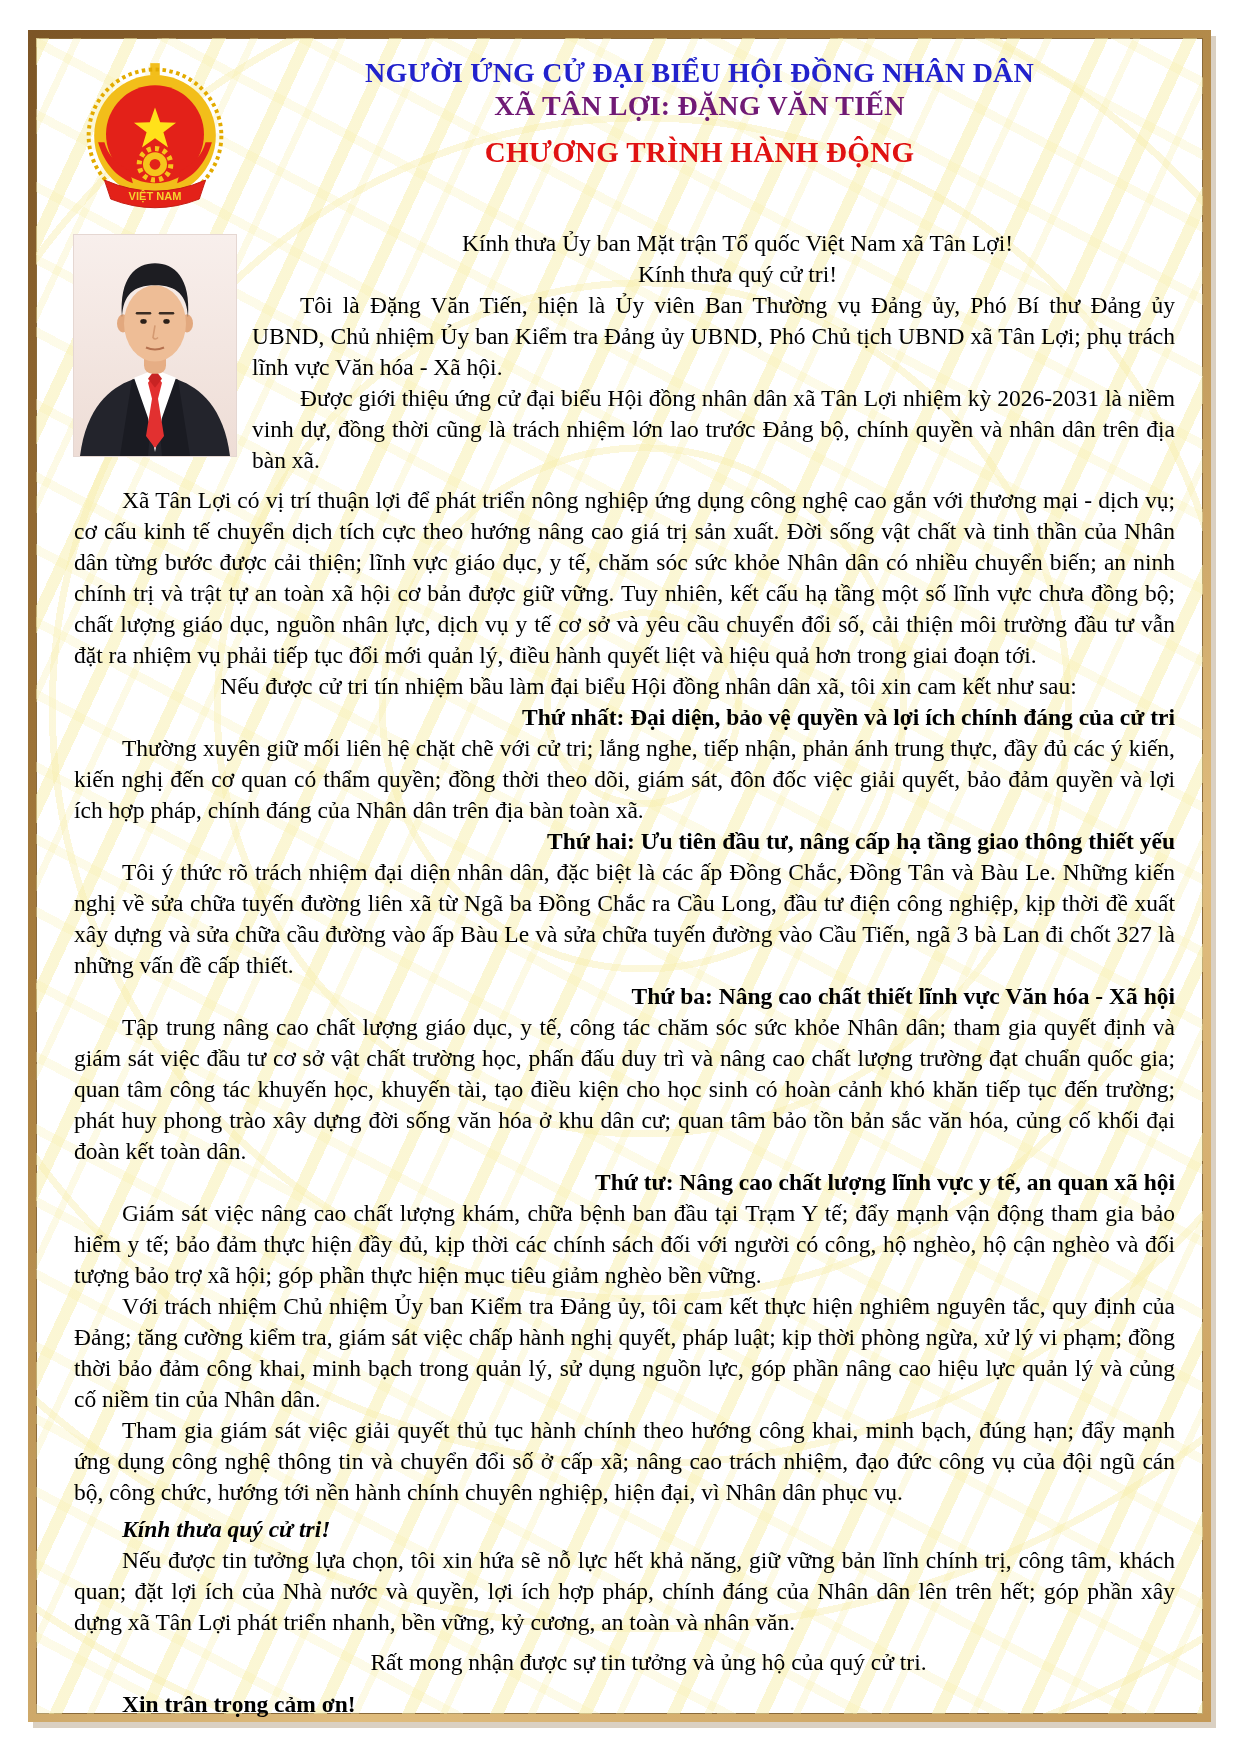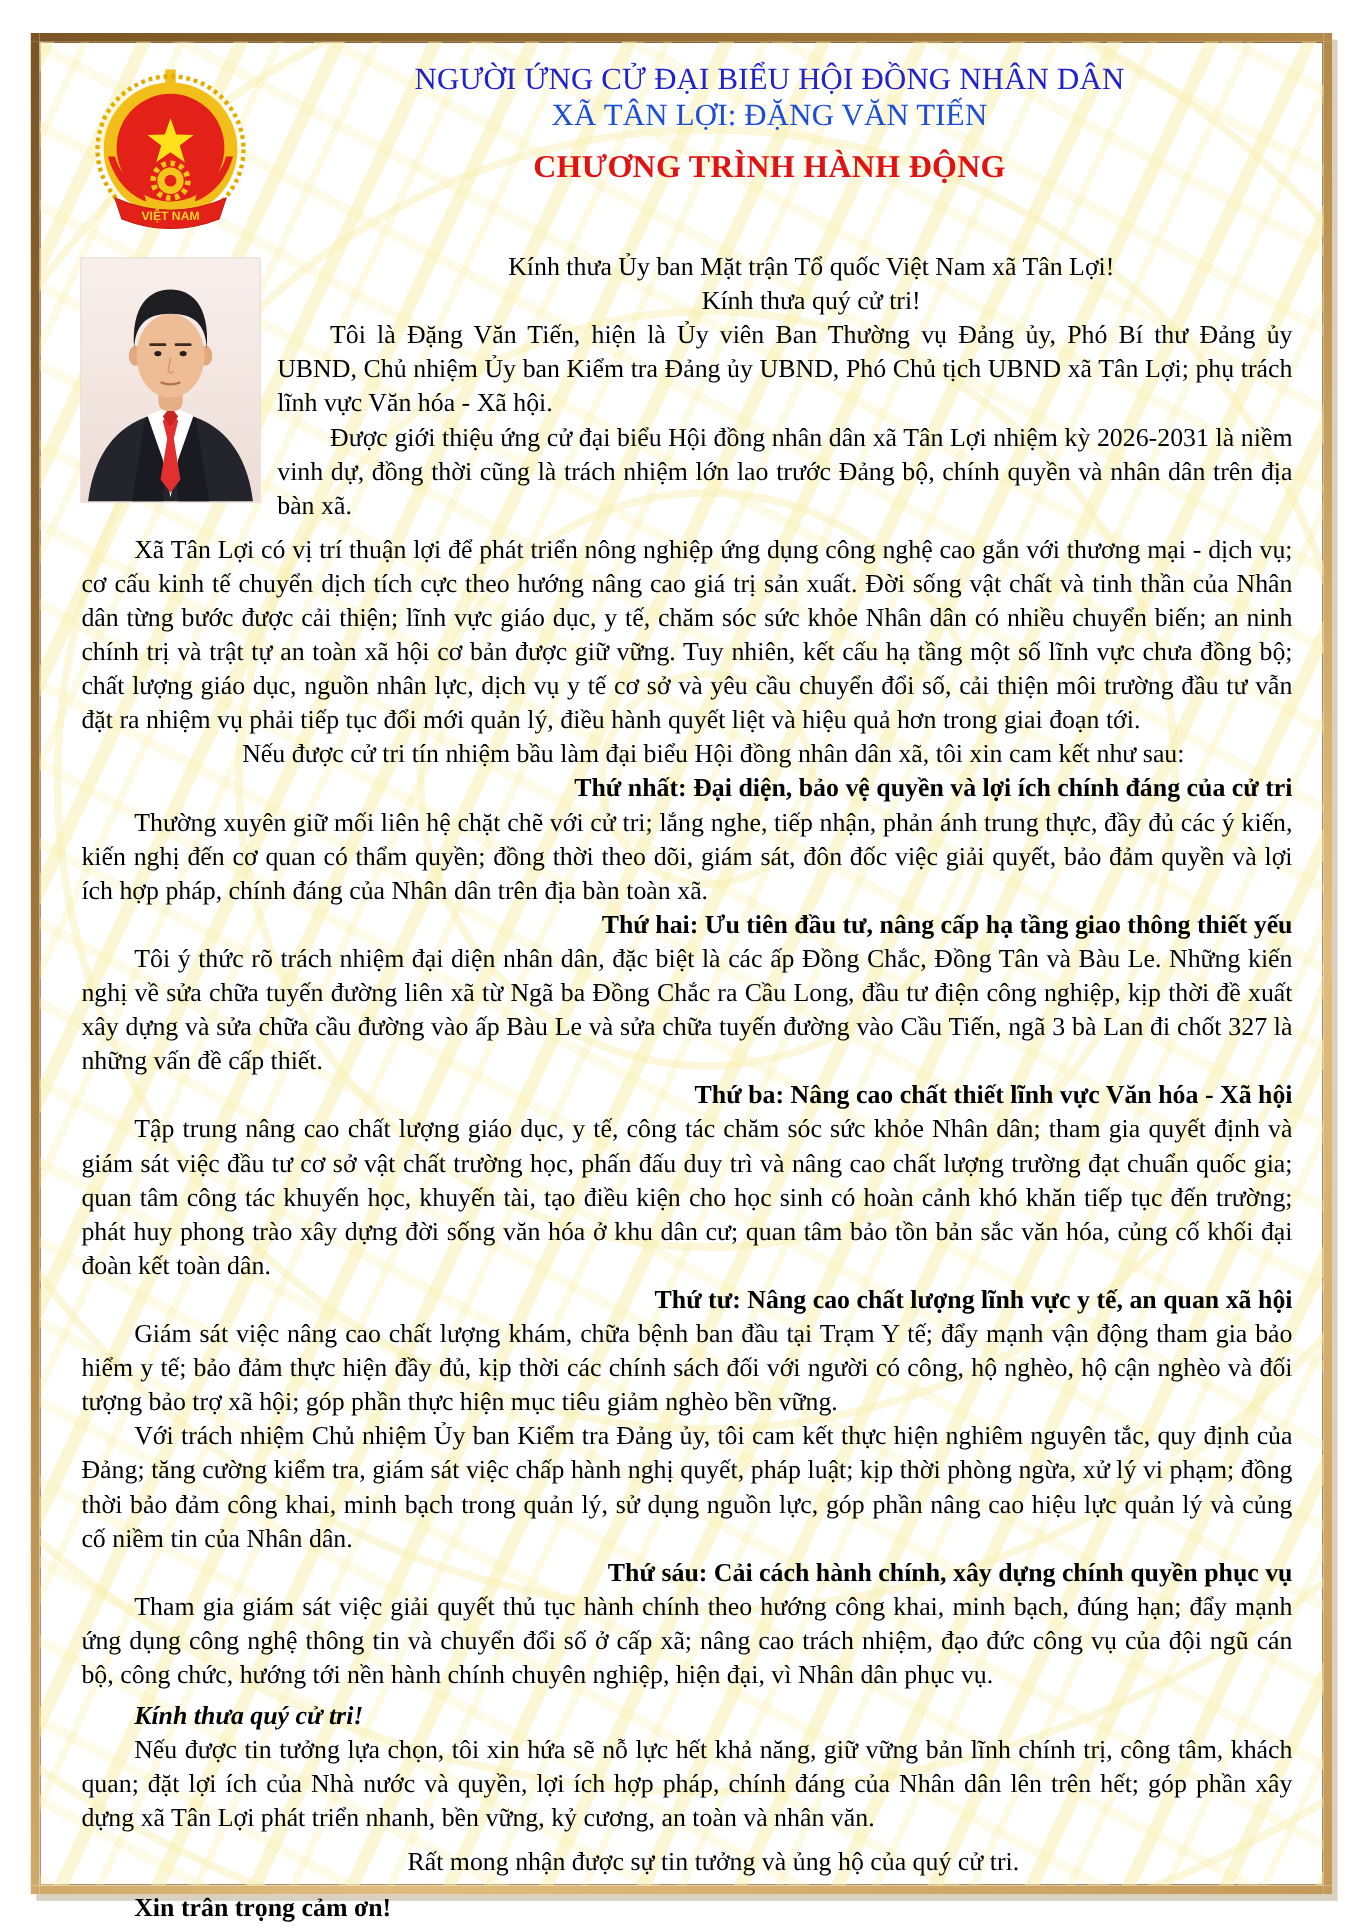--- a/index.html
+++ b/index.html
@@ -32,21 +32,21 @@
   }
   .content{
     position:relative;height:100%;box-sizing:border-box;
     padding:18px 28px 0 38px;
     color:#000000;
   }
   .header{position:relative;min-height:172px;}
   .emblem{position:absolute;left:2px;top:2px;width:158px;height:162px;}
   .titles{padding-left:150px;text-align:center;}
   .title-line{
-    font-weight:normal;font-size:28px;line-height:33px;letter-spacing:.2px;
+    font-weight:bold;font-size:28px;line-height:33px;letter-spacing:.2px;
   }
   .program-title{
     font-weight:bold;font-size:29px;line-height:34px;margin-top:13px;letter-spacing:.3px;
   }
   .photo{
     float:left;width:162px;height:221px;margin:7px 16px 8px 0;
     background:#f6ece9;box-shadow:0 0 0 1px #e5d7d2;
   }
   p{
     margin:0;text-align:justify;text-indent:48px;
@@ -76,21 +76,21 @@
         <path d="M86,52 C82,66 74,74 64,78 L66,70 C74,66 80,60 82,52 Z" fill="#e32119"></path>
         <polygon fill="#ffe11a" points="50,30 53.29,39.47 63.31,39.67 55.33,45.73 58.23,55.33 50,49.6 41.77,55.33 44.67,45.73 36.69,39.67 46.71,39.47"></polygon>
         <circle cx="50" cy="66" r="10" fill="none" stroke="#f6c51c" stroke-width="3.2" stroke-dasharray="2.6 2.6"></circle>
         <circle cx="50" cy="66" r="7.6" fill="#f6c51c"></circle>
         <circle cx="50" cy="66" r="3.4" fill="#e32119"></circle>
         <path d="M18,76 Q50,90 82,76 L78,88 Q50,99 22,88 Z" fill="#e32119" stroke="#c21a12" stroke-width="0.6"></path>
         <text x="50" y="88.5" text-anchor="middle" font-size="7" font-weight="bold" fill="#f6d32d" font-family="'Liberation Sans',sans-serif">VIỆT NAM</text>
       </svg>
       <div class="titles">
         <div class="title-line" style="color:#2222cc">NGƯỜI ỨNG CỬ ĐẠI BIỂU HỘI ĐỒNG NHÂN DÂN</div>
-        <div class="title-line" style="color:#1d4ed8">XÃ TÂN LỢI: ĐẶNG VĂN TIẾN</div>
+        <div class="title-line" style="color:#701a75">XÃ TÂN LỢI: ĐẶNG VĂN TIẾN</div>
         <div class="program-title" style="color:#e01212">CHƯƠNG TRÌNH HÀNH ĐỘNG</div>
       </div>
     </div>
 
     <div>
       <svg class="photo" viewBox="0 0 162 220" preserveAspectRatio="none">
         <defs>
           <linearGradient id="pbg" x1="0" y1="0" x2="0" y2="1">
             <stop offset="0" stop-color="#f8efec"></stop>
               <stop offset="1" stop-color="#eeddd6"></stop>
@@ -133,21 +133,20 @@
       <p>Tôi ý thức rõ trách nhiệm đại diện nhân dân, đặc biệt là các ấp Đồng Chắc, Đồng Tân và Bàu Le. Những kiến nghị về sửa chữa tuyến đường liên xã từ Ngã ba Đồng Chắc ra Cầu Long, đầu tư điện công nghiệp, kịp thời đề xuất xây dựng và sửa chữa cầu đường vào ấp Bàu Le và sửa chữa tuyến đường vào Cầu Tiến, ngã 3 bà Lan đi chốt 327 là những vấn đề cấp thiết.</p>
 
       <p class="sec-heading">Thứ ba: Nâng cao chất thiết lĩnh vực Văn hóa - Xã hội</p>
       <p>Tập trung nâng cao chất lượng giáo dục, y tế, công tác chăm sóc sức khỏe Nhân dân; tham gia quyết định và giám sát việc đầu tư cơ sở vật chất trường học, phấn đấu duy trì và nâng cao chất lượng trường đạt chuẩn quốc gia; quan tâm công tác khuyến học, khuyến tài, tạo điều kiện cho học sinh có hoàn cảnh khó khăn tiếp tục đến trường; phát huy phong trào xây dựng đời sống văn hóa ở khu dân cư; quan tâm bảo tồn bản sắc văn hóa, củng cố khối đại đoàn kết toàn dân.</p>
 
       <p class="sec-heading">Thứ tư: Nâng cao chất lượng lĩnh vực y tế, an quan xã hội</p>
       <p>Giám sát việc nâng cao chất lượng khám, chữa bệnh ban đầu tại Trạm Y tế; đẩy mạnh vận động tham gia bảo hiểm y tế; bảo đảm thực hiện đầy đủ, kịp thời các chính sách đối với người có công, hộ nghèo, hộ cận nghèo và đối tượng bảo trợ xã hội; góp phần thực hiện mục tiêu giảm nghèo bền vững.</p>
 
       <p>Với trách nhiệm Chủ nhiệm Ủy ban Kiểm tra Đảng ủy, tôi cam kết thực hiện nghiêm nguyên tắc, quy định của Đảng; tăng cường kiểm tra, giám sát việc chấp hành nghị quyết, pháp luật; kịp thời phòng ngừa, xử lý vi phạm; đồng thời bảo đảm công khai, minh bạch trong quản lý, sử dụng nguồn lực, góp phần nâng cao hiệu lực quản lý và củng cố niềm tin của Nhân dân.</p>
 
-      <p class="sec-heading">Thứ sáu: Cải cách hành chính, xây dựng chính quyền phục vụ</p>
       <p>Tham gia giám sát việc giải quyết thủ tục hành chính theo hướng công khai, minh bạch, đúng hạn; đẩy mạnh ứng dụng công nghệ thông tin và chuyển đổi số ở cấp xã; nâng cao trách nhiệm, đạo đức công vụ của đội ngũ cán bộ, công chức, hướng tới nền hành chính chuyên nghiệp, hiện đại, vì Nhân dân phục vụ.</p>
     </div>
 
     <div>
       <p class="closing-salutation">Kính thưa quý cử tri!</p>
       <p>Nếu được tin tưởng lựa chọn, tôi xin hứa sẽ nỗ lực hết khả năng, giữ vững bản lĩnh chính trị, công tâm, khách quan; đặt lợi ích của Nhà nước và quyền, lợi ích hợp pháp, chính đáng của Nhân dân lên trên hết; góp phần xây dựng xã Tân Lợi phát triển nhanh, bền vững, kỷ cương, an toàn và nhân văn.</p>
       <p class="closing-line">Rất mong nhận được sự tin tưởng và ủng hộ của quý cử tri.</p>
       <p class="thanks">Xin trân trọng cảm ơn!</p>
     </div>
 

